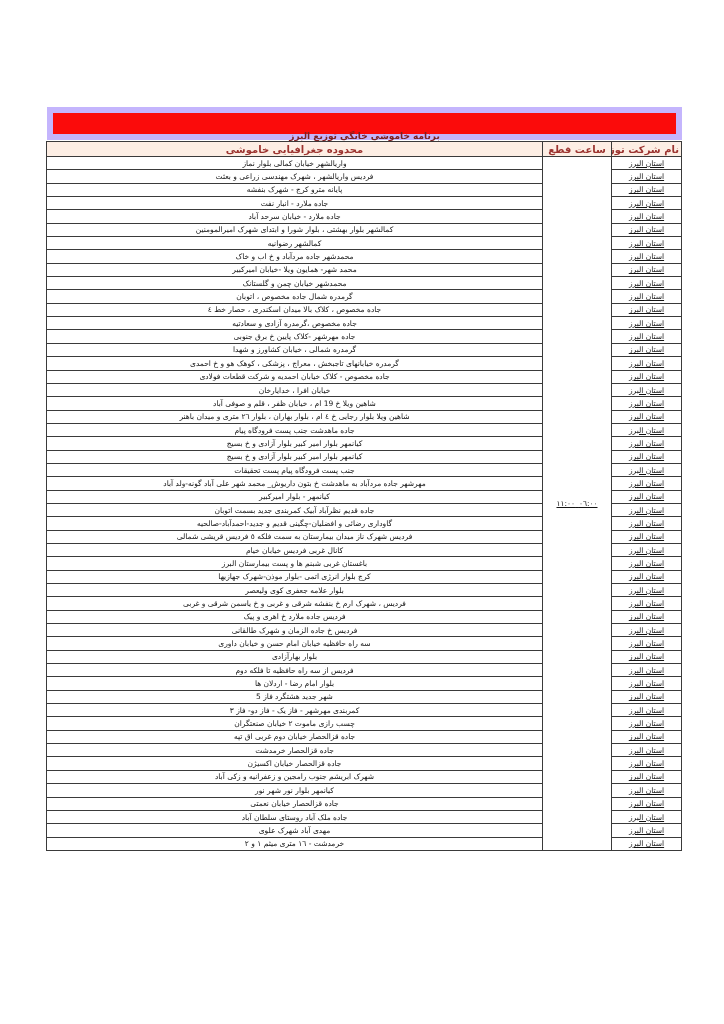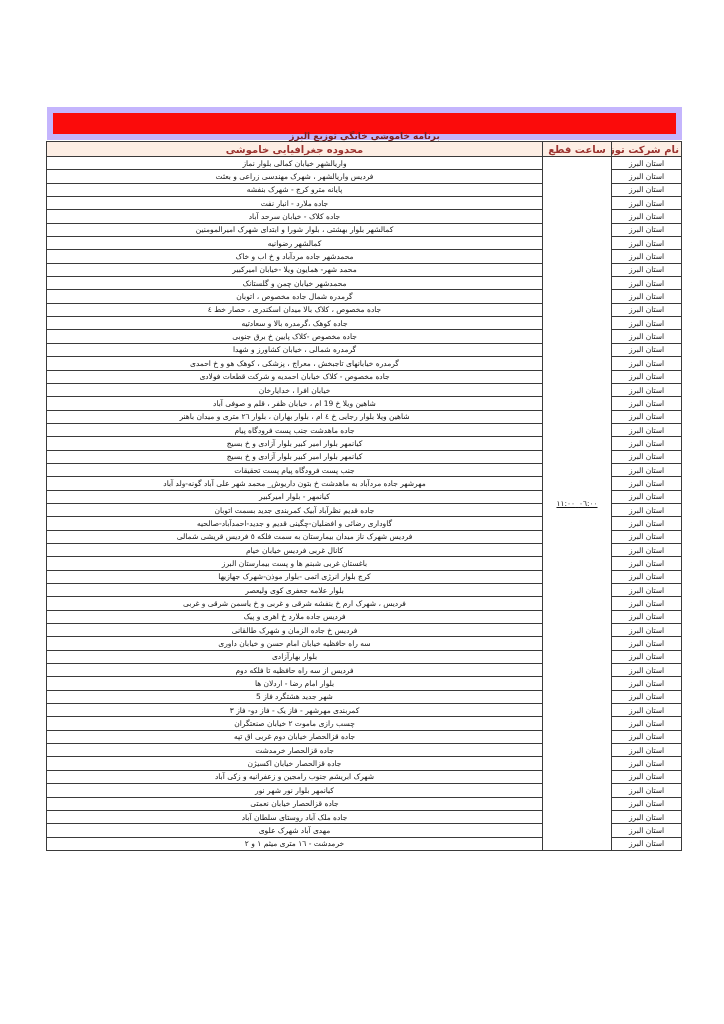--- a/index.html
+++ b/index.html
@@ -44,21 +44,21 @@
     font-size:10px;
     font-weight:bold;
     height:14px;
   }
   table.outage td {
     font-size:7.5px;
     color:#141414;
     height:12.35px;
     font-weight:500;
   }
-  td.company-cell { color:#8b2a2a; }
+  td.company-cell { color:#8b2a2a;text-decoration:underline; }
   td.time-cell {
     direction:ltr;
     font-size:8px;
     color:#1d1d1d;
     font-weight:bold;
     background:#ffffff;
     text-decoration:underline;
   }
   td.area-cell { color:#161616; }
 </style>
@@ -98,21 +98,21 @@
           <tr>
             <td class="company-cell">استان البرز</td>
             <td class="area-cell">پایانه مترو کرج - شهرک بنفشه</td>
           </tr>
           <tr>
             <td class="company-cell">استان البرز</td>
             <td class="area-cell">جاده ملارد - انبار نفت</td>
           </tr>
           <tr>
             <td class="company-cell">استان البرز</td>
-            <td class="area-cell">جاده کلاک - خیابان سرحد آباد</td>
+            <td class="area-cell">جاده ملارد - خیابان سرحد آباد</td>
           </tr>
           <tr>
             <td class="company-cell">استان البرز</td>
             <td class="area-cell">کمالشهر بلوار بهشتی ، بلوار شورا و ابتدای شهرک امیرالمومنین</td>
           </tr>
           <tr>
             <td class="company-cell">استان البرز</td>
             <td class="area-cell">کمالشهر رضوانیه</td>
           </tr>
           <tr>
@@ -130,25 +130,25 @@
           <tr>
             <td class="company-cell">استان البرز</td>
             <td class="area-cell">گرمدره شمال جاده مخصوص ، اتوبان</td>
           </tr>
           <tr>
             <td class="company-cell">استان البرز</td>
             <td class="area-cell">جاده مخصوص ، کلاک بالا میدان اسکندری ، حصار خط ٤</td>
           </tr>
           <tr>
             <td class="company-cell">استان البرز</td>
-            <td class="area-cell">جاده کوهک ،گرمدره بالا و سعادتیه</td>
-          </tr>
-          <tr>
-            <td class="company-cell">استان البرز</td>
-            <td class="area-cell">جاده مخصوص -کلاک پایین خ برق جنوبی</td>
+            <td class="area-cell">جاده مخصوص ،گرمدره آزادی و سعادتیه</td>
+          </tr>
+          <tr>
+            <td class="company-cell">استان البرز</td>
+            <td class="area-cell">جاده مهرشهر -کلاک پایین خ برق جنوبی</td>
           </tr>
           <tr>
             <td class="company-cell">استان البرز</td>
             <td class="area-cell">گرمدره شمالی ، خیابان کشاورز و شهدا</td>
           </tr>
           <tr>
             <td class="company-cell">استان البرز</td>
             <td class="area-cell">گرمدره خیابانهای تاجبخش ، معراج ، پزشکی ، کوهک هو و خ احمدی</td>
           </tr>
           <tr>

